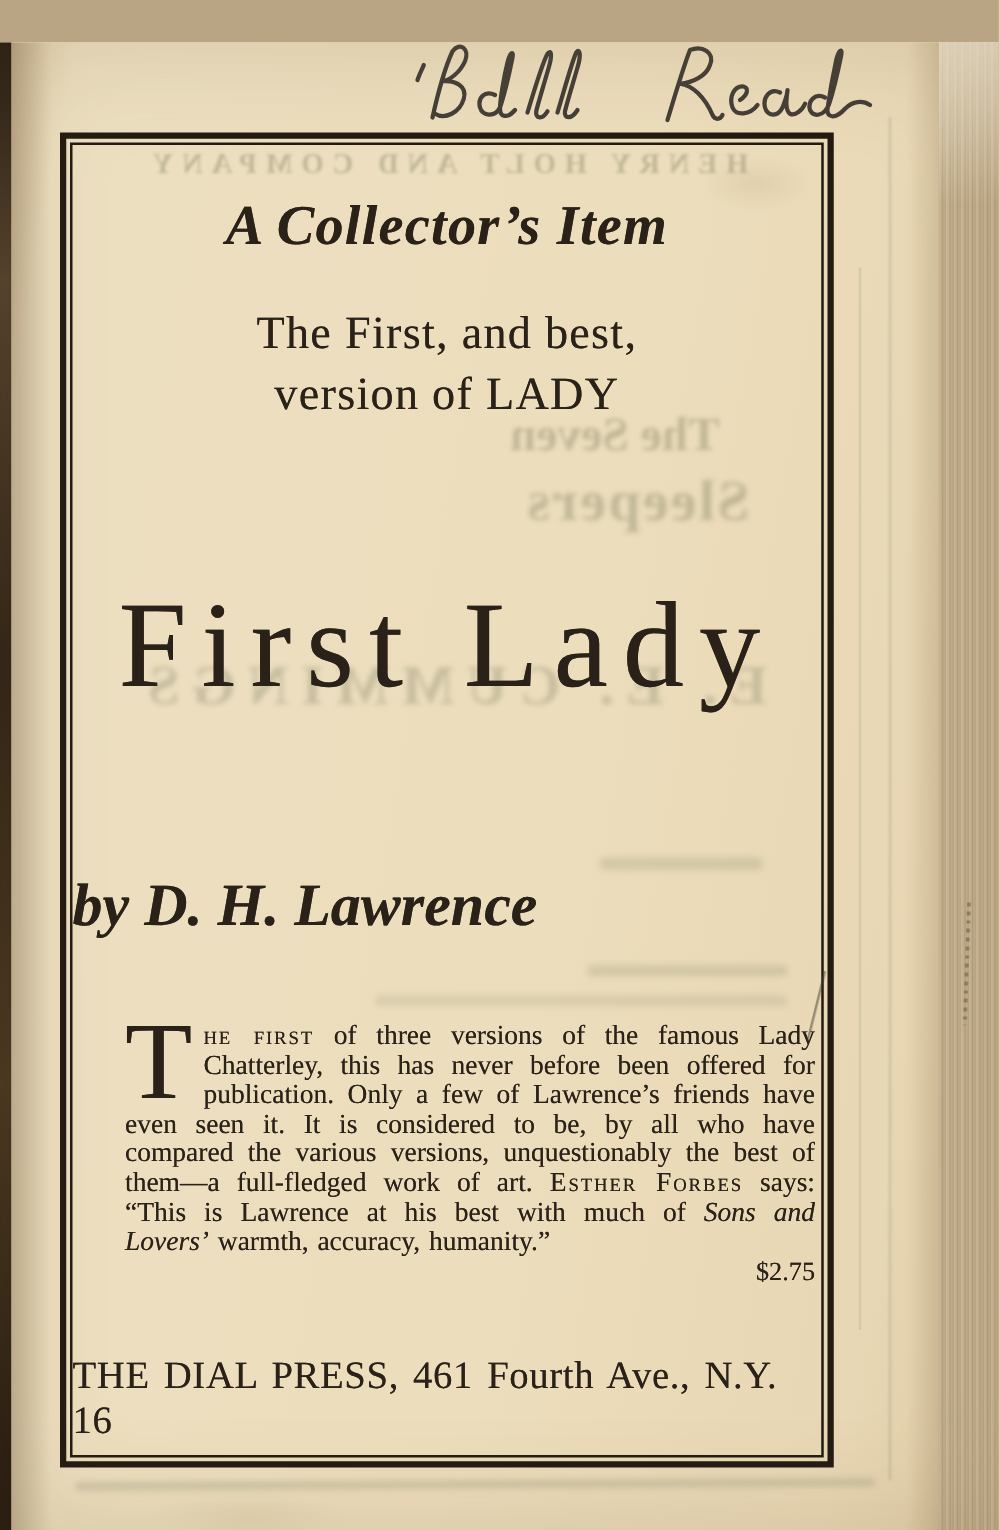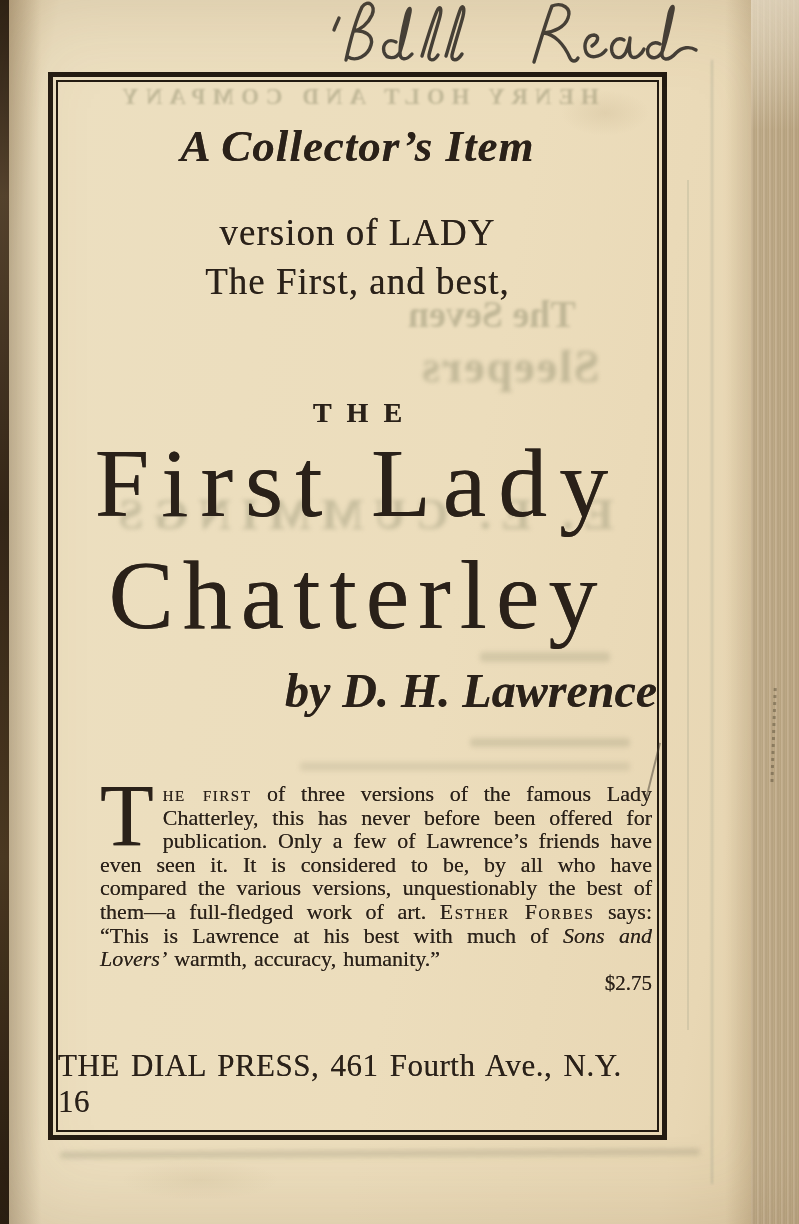--- a/index.html
+++ b/index.html
@@ -6,20 +6,21 @@
   body{
     width:799px;height:1224px;position:relative;overflow:hidden;
     background:#b9a583;
     font-family:"Liberation Serif", serif;
   }
   .scan-page{
     position:absolute;inset:0;
     background:
       linear-gradient(100deg, #dcc9a4 0%, #ecdfc0 6%, #ecddbc 55%, #e8d7b4 86%, #dfcca6 100%),
       #ebdcba;
+    margin-top: 34px;
   }
   .vignette{position:absolute;inset:0;box-shadow:inset 0 0 90px rgba(118,92,56,.20);pointer-events:none;z-index:7;}
 
   
   .gutter{position:absolute;left:0;top:0;bottom:0;width:9px;z-index:4;
     background:linear-gradient(180deg,#241a10,#51402c 16%,#2e2114 42%,#46351f 70%,#1f150c);}
   .gutter-fade{position:absolute;left:9px;top:0;bottom:0;width:32px;z-index:4;
     background:linear-gradient(90deg,rgba(96,74,45,.30),rgba(96,74,45,0));}
 
   
@@ -69,21 +70,21 @@
     font-style:italic;font-weight:bold;font-size:45px;letter-spacing:1px;}
   .subtitle{position:absolute;top:126px;left:0;width:100%;text-align:center;
     font-size:37px;line-height:49px;letter-spacing:1px;}
   .subtitle .caps-line{letter-spacing:2.5px;}
   .series-word{position:absolute;top:315px;left:0;width:100%;text-align:center;
     font-weight:bold;font-size:28px;letter-spacing:15px;text-indent:15px;}
   .big-title{position:absolute;top:345px;left:0;width:100%;text-align:center;
     font-size:98px;line-height:112px;}
   .big-title .t1{letter-spacing:12px;}
   .big-title .t2{letter-spacing:9px;}
-  .byline{position:absolute;top:581px;left:0;width:100%;text-align:right;
+  .byline{position:absolute;top:581px;left:0;width:100%;text-align:left;
     font-style:italic;font-weight:bold;font-size:48px;}
   .body-text{position:absolute;top:700px;left:42px;width:552px;margin:0;
     font-size:22px;line-height:23.6px;text-align:justify;word-spacing:1.5px;}
   .dropcap{float:left;font-size:88px;line-height:60px;padding:4px 9px 0 0;}
   .sc{font-variant:small-caps;letter-spacing:1.5px;}
   .it{font-style:italic;}
   .price{position:absolute;top:889px;left:42px;width:552px;text-align:right;
     font-size:21px;padding-right:2px;}
   .publisher{position:absolute;top:966px;left:0;width:100%;text-align:left;
     font-size:31px;letter-spacing:.5px;word-spacing:3px;}
@@ -111,29 +112,27 @@
   <div class="stain1"></div>
   <div class="stain2"></div>
 
   <div class="frame">
     <div class="frame-inner">
       <div class="content">
 
         <div class="tagline">A Collector’s Item</div>
 
         <div class="subtitle">
+          <div>The First, and best,</div>
           <div>version of LADY</div>
-          <div>The First, and best,</div>
         </div>
 
-        <div class="series-word">THE</div>
 
         <div class="big-title">
           <div class="t1">First Lady</div>
-          <div class="t2">Chatterley</div>
         </div>
 
         <div class="byline">by D. H. Lawrence</div>
 
         <p class="body-text"><span class="dropcap">T</span><span class="sc">he first</span><span> of three versions of the famous Lady Chatterley, this has never before been offered for publication. Only a few of Lawrence’s friends have even seen it. It is considered to be, by all who have compared the various versions, unquestionably the best of them—a full-fledged work of art. </span><span class="sc">Esther Forbes</span><span> says: “This is Lawrence at his best with much of </span><span class="it">Sons and Lovers’</span><span> warmth, accuracy, humanity.”</span></p>
 
         <div class="price">$2.75</div>
 
         <div class="publisher">THE DIAL PRESS, 461 Fourth Ave., N.Y. 16</div>
 

